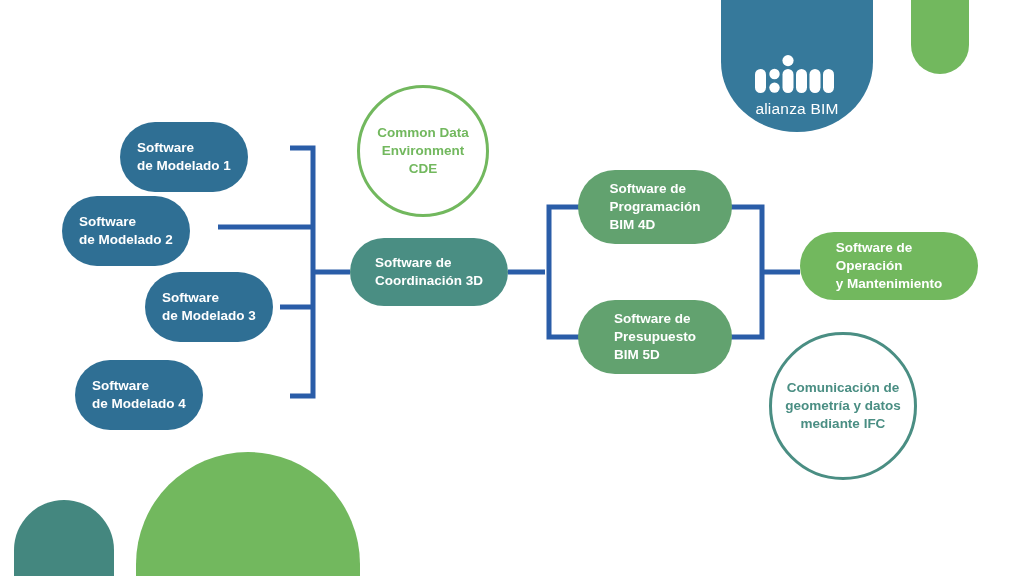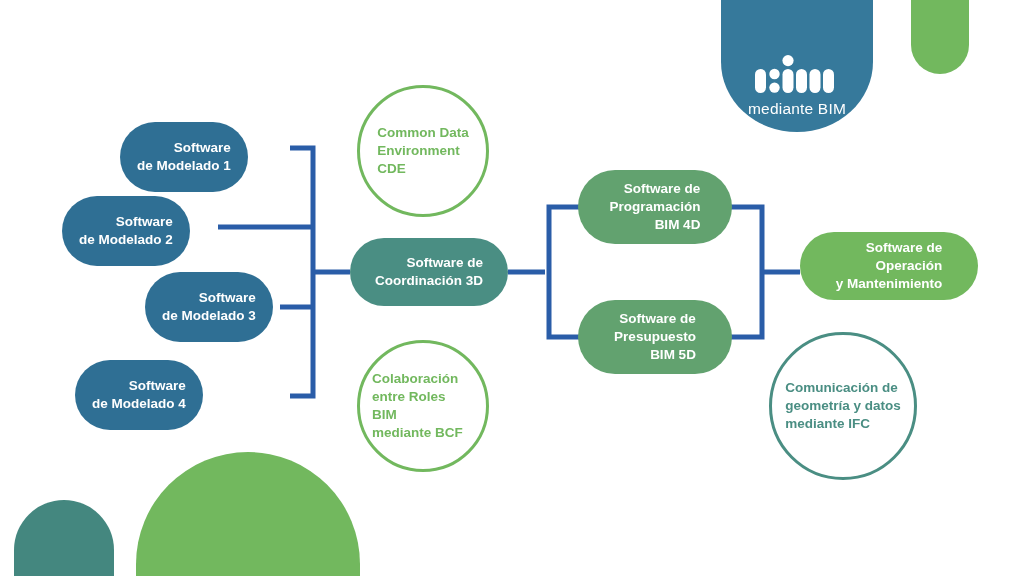--- a/index.html
+++ b/index.html
@@ -78,21 +78,21 @@
     width: 1024px; height: 576px;
     pointer-events: none;
   }
 
   
   .node {
     position: absolute;
     display: flex;
     align-items: center;
     justify-content: center;
-    text-align: right;
+    text-align: left;
     color: #ffffff;
     font-weight: bold;
     font-size: 13.5px;
     line-height: 1.32;
     box-sizing: border-box;
     white-space: pre-line;
     padding: 8px 10px;
   }
   .pill { border-radius: 999px; }
 
@@ -100,20 +100,21 @@
   .n-teal  { background: #4A8E83; }
   .n-green { background: #62A26F; }
   .n-lgreen{ background: #72B85E; }
 
   
   .circle {
     position: absolute;
     display: flex;
     align-items: center;
     justify-content: center;
+    text-align: center;
     border-radius: 50%;
     background: #ffffff;
     font-weight: bold;
     font-size: 13.5px;
     line-height: 1.34;
     box-sizing: border-box;
     white-space: pre-line;
     padding: 0 12px;
   }
   .c-green { border: 3px solid #72B85E; color: #72B85E; }
@@ -135,21 +136,21 @@
         <rect x="0" y="14" width="11" height="24" rx="5.5"></rect>
         <circle cx="19.5" cy="19" r="5.2"></circle>
         <circle cx="19.5" cy="32.6" r="5.2"></circle>
         <circle cx="33" cy="5.6" r="5.6"></circle>
         <rect x="27.5" y="14" width="11" height="24" rx="5.5"></rect>
         <rect x="41" y="14" width="11" height="24" rx="5.5"></rect>
         <rect x="54.5" y="14" width="11" height="24" rx="5.5"></rect>
         <rect x="68" y="14" width="11" height="24" rx="5.5"></rect>
       </g>
     </svg>
-    <div id="logo-wordmark">mediante BIM</div>
+    <div id="logo-wordmark">alianza BIM</div>
   </div>
 
   <svg id="connectors">
     <g fill="none" stroke="#2A5DA8" stroke-width="5" stroke-linecap="butt">
 
       <path d="M 290 148 L 313 148 L 313 396 L 290 396"></path>
       <path d="M 218 227 L 313 227"></path>
       <path d="M 280 307 L 313 307"></path>
       <path d="M 313 272 L 350 272"></path>
 
@@ -185,21 +186,18 @@
 BIM 5D</div>
 
   <div class="node pill n-lgreen" style="left:800px; top:232px; width:178px; height:68px;">Software de
 Operación
 y Mantenimiento</div>
 
   <div class="circle c-green" style="left:357px; top:85px; width:132px; height:132px;">Common Data
 Environment
 CDE</div>
 
-  <div class="circle c-green" style="left:357px; top:340px; width:132px; height:132px;">Colaboración
-entre Roles BIM
-mediante BCF</div>
 
   <div class="circle c-teal" style="left:769px; top:332px; width:148px; height:148px;">Comunicación de
 geometría y datos
 mediante IFC</div>
 
 </div>
 
 </body></html>

